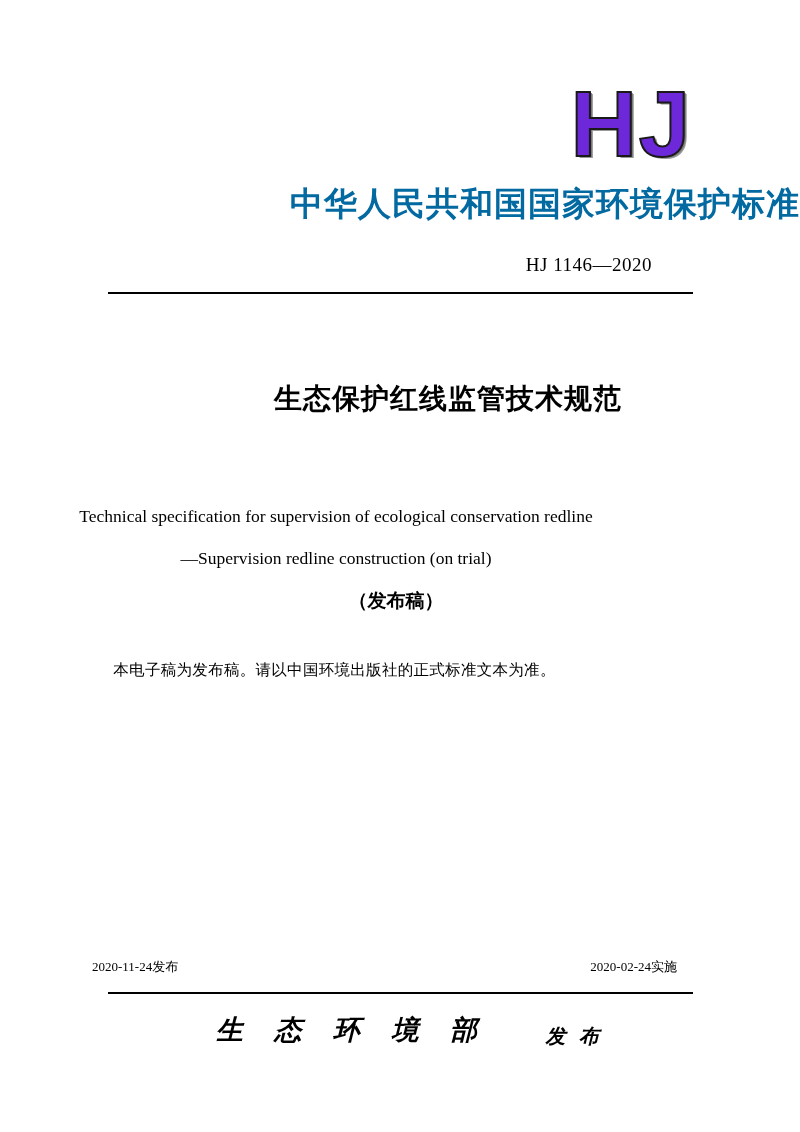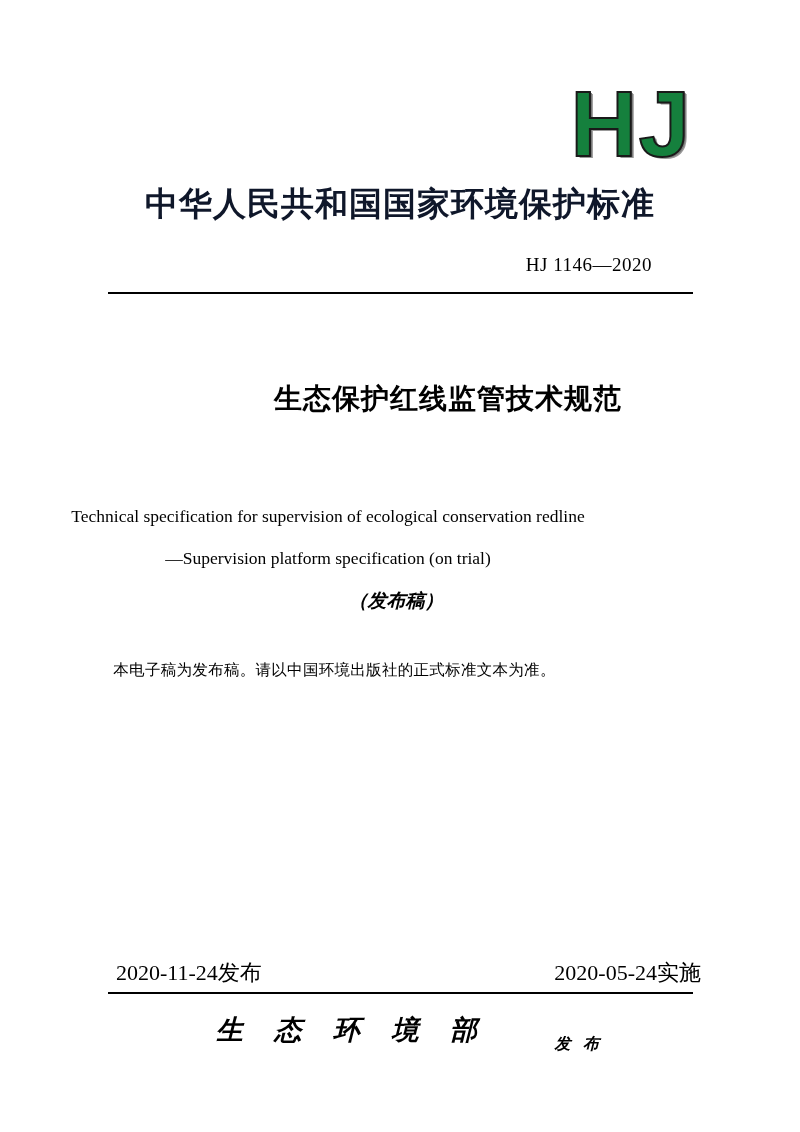--- a/index.html
+++ b/index.html
@@ -32,39 +32,39 @@
     padding-right: 108px;
     box-sizing: border-box;
   }
   .hj-logo {
     display: inline-block;
     font-family: "Liberation Sans", sans-serif;
     font-size: 92px;
     font-weight: bold;
     letter-spacing: 2px;
     line-height: 1;
-    color: #15803d;
+    color: #6d28d9;
     -webkit-text-stroke: 2px #1a1a1a;
     text-shadow:
       1px 0 0 #555,
       2px 1px 0 #777,
       3px 2px 0 #999;
   }
 
   .cn-standard-title {
     position: absolute;
     top: 182px;
     left: 0;
     width: 800px;
-    text-align: center;
+    text-align: right;
     font-family: "Liberation Sans", sans-serif;
     font-weight: bold;
     font-size: 33px;
     letter-spacing: 1px;
-    color: #0f172a;
+    color: #0369a1;
   }
 
   .std-number {
     position: absolute;
     top: 254px;
     left: 0;
     width: 764px;
     text-align: right;
     padding-right: 112px;
     box-sizing: border-box;
@@ -91,62 +91,61 @@
     font-weight: bold;
     font-size: 28px;
     letter-spacing: 1px;
     padding-left: 48px;
   }
   .title-cn-1 { top: 380px; }
   .title-cn-2 { top: 442px; }
 
   .title-en {
     position: absolute;
-    left: 8px;
+    left: 16px;
     width: 640px;
     text-align: center;
     font-family: "Liberation Serif", serif;
     font-size: 17.5px;
   }
   .title-en-1 { top: 506px; }
   .title-en-2 { top: 548px; }
 
   .title-draft {
     position: absolute;
     top: 588px;
     left: 0;
     width: 792px;
     text-align: center;
     font-family: "Liberation Sans", sans-serif;
     font-weight: bold;
     font-size: 19px;
-    font-style: italic;
   }
 
   .note-line {
     position: absolute;
     top: 660px;
     left: 0;
     width: 669px;
     text-align: center;
     font-family: "Liberation Serif", serif;
     font-size: 15.5px;
     letter-spacing: 0.3px;
   }
 
   
   .dates-row {
     position: absolute;
     top: 958px;
-    left: 116px;
+    left: 92px;
     width: 585px;
     display: flex;
     justify-content: space-between;
     font-family: "Liberation Serif", serif;
-    font-size: 22px;
+    font-size: 13px;
   }
   .rule-bottom {
     position: absolute;
     top: 992px;
     left: 108px;
     width: 585px;
     border-top: 2px solid #000;
   }
 
   .issuer-row {
@@ -162,24 +161,24 @@
     left: 108px;
     top: 2px;
     font-family: "Liberation Sans", sans-serif;
     font-weight: bold;
     font-size: 27px;
     letter-spacing: 12px;
   }
   .issuer-verb {
     position: absolute;
     right: 90px;
-    top: 24px;
-    font-family: "Liberation Sans", sans-serif;
-    font-weight: bold;
-    font-size: 16px;
+    top: 13px;
+    font-family: "Liberation Sans", sans-serif;
+    font-weight: bold;
+    font-size: 20px;
     letter-spacing: 4px;
     margin-left: 11px;
   }
 </style>
 </head>
 <body>
 
 <div class="page">
 
   <div class="logo-row">
@@ -188,29 +187,29 @@
 
   <div class="cn-standard-title">中华人民共和国国家环境保护标准</div>
 
   <div class="std-number">HJ 1146—2020</div>
 
   <div class="rule-top"></div>
 
   <div class="title-cn title-cn-1">生态保护红线监管技术规范</div>
 
   <div class="title-en title-en-1">Technical specification for supervision of ecological conservation redline</div>
-  <div class="title-en title-en-2">—Supervision platform specification (on trial)</div>
+  <div class="title-en title-en-2">—Supervision redline construction (on trial)</div>
 
   <div class="title-draft">（发布稿）</div>
 
   <div class="note-line">本电子稿为发布稿。请以中国环境出版社的正式标准文本为准。</div>
 
   <div class="dates-row">
     <span>2020-11-24发布</span>
-    <span>2020-05-24实施</span>
+    <span>2020-02-24实施</span>
   </div>
 
   <div class="rule-bottom"></div>
 
   <div class="issuer-row">
     <span class="issuer-name">生 态 环 境 部</span>
     <span class="issuer-verb">发 布</span>
   </div>
 
 </div>

